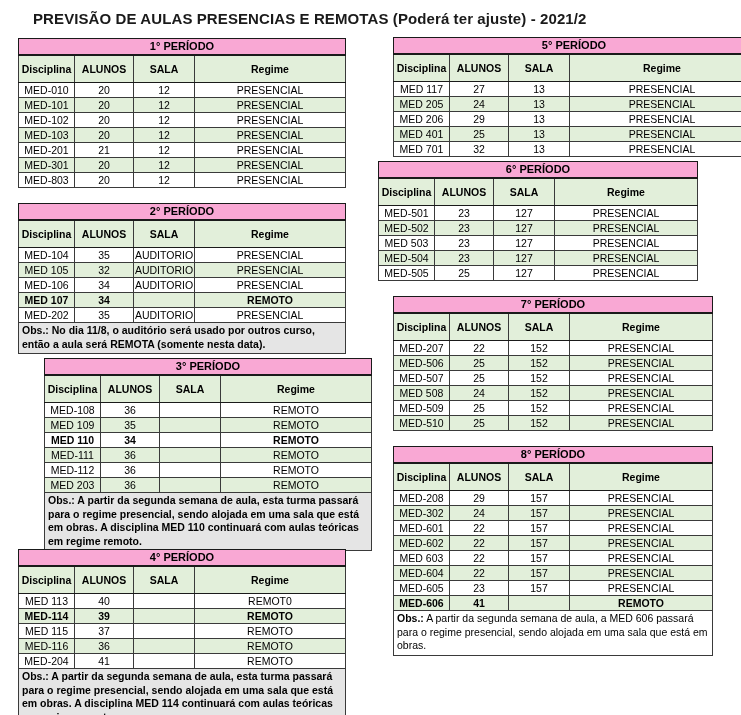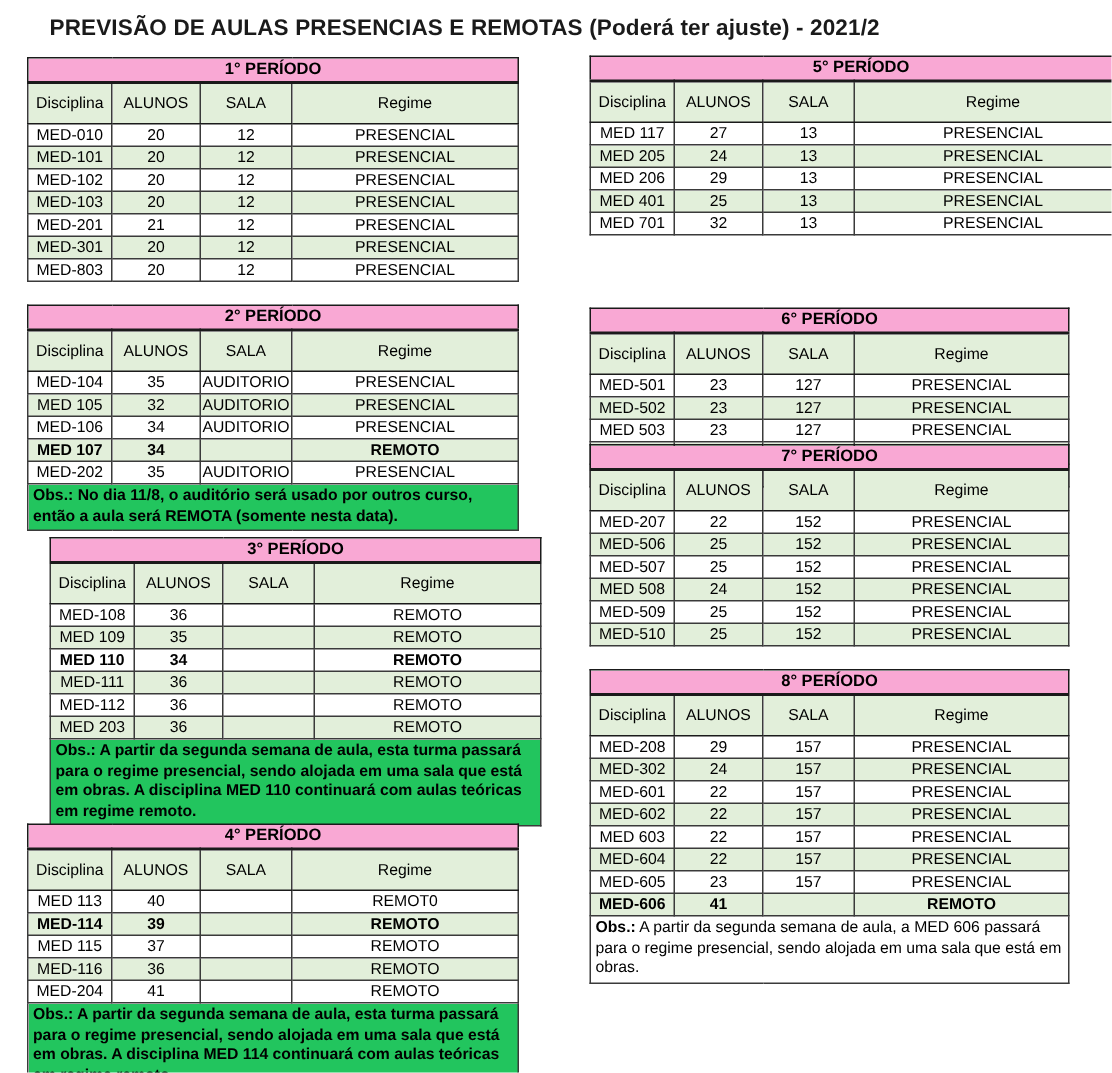--- a/index.html
+++ b/index.html
@@ -7,53 +7,53 @@
     position:relative; width:741px; height:715px; background:#ffffff;
     font-family:"Liberation Sans", sans-serif; color:#000;
   }
   .doc-title {
     position:absolute; left:33px; top:10px;
     font-size:15px; font-weight:bold; letter-spacing:0.1px; color:#1a1a1a;
   }
   .ptable { position:absolute; }
   .t1 { left:18px;  top:38px;  width:328px; }
   .t2 { left:18px;  top:203px; width:328px; }
-  .t3 { left:1px;  top:358px; width:328px;padding-left:32px; }
+  .t3 { left:12px;  top:358px; width:328px;padding-left:32px; }
   .t4 { left:18px;  top:549px; width:328px; }
   .t5 { left:393px; top:37px;  width:362px; }
-  .t6 { left:393px; top:161px; width:320px;margin-top:44px; }
+  .t6 { left:378px; top:161px; width:320px; }
   .t7 { left:393px; top:296px; width:320px; }
   .t8 { left:393px; top:446px; width:320px;border-radius:14px; }
   table {
     border-collapse:collapse; width:100%; table-layout:fixed;
     font-size:10.5px;
   }
   .c-disc   { width:56px; }
   .c-alunos { width:59px; }
   .c-sala   { width:61px; }
   td, th {
     border:1px solid #3a3a3a; text-align:center; padding:0;
     height:14px; line-height:13px; overflow:hidden; white-space:nowrap;
   }
   .period-row td {
     background:#f9a8d4; font-weight:bold; font-size:11px; height:15px;
     border:1.5px solid #1a1a1a; border-bottom-width:2px;
   }
   .colhead-row th {
-    background:#E2EFDA; font-weight:normal; height:26px;
+    background:#E2EFDA; font-weight:bold; height:26px;
     border-bottom:1.5px solid #1a1a1a;
   }
   tr.stripe td { background:#E2EFDA; }
   tr.boldrow td { font-weight:bold;margin-top:36px; }
   td.obs-cell {
     text-align:left; white-space:normal; height:auto;
     padding:1px 3px 2px 3px; line-height:13.5px; font-size:10.5px;
     border-top:1.5px solid #1a1a1a;
   }
-  td.obs-cell.green { background:#22c55e; }
+  td.obs-cell.green { background:#e5e5e5; }
   td.obs-cell .obs-prefix { font-weight:bold; }
   td.obs-cell.boldbody .obs-body { font-weight:bold; }
 </style>
 </head>
 <body>
 
 <div class="page">
   <div class="doc-title">PREVISÃO DE AULAS PRESENCIAS E REMOTAS (Poderá ter ajuste) - 2021/2</div>
 
   <section class="ptable t1">

